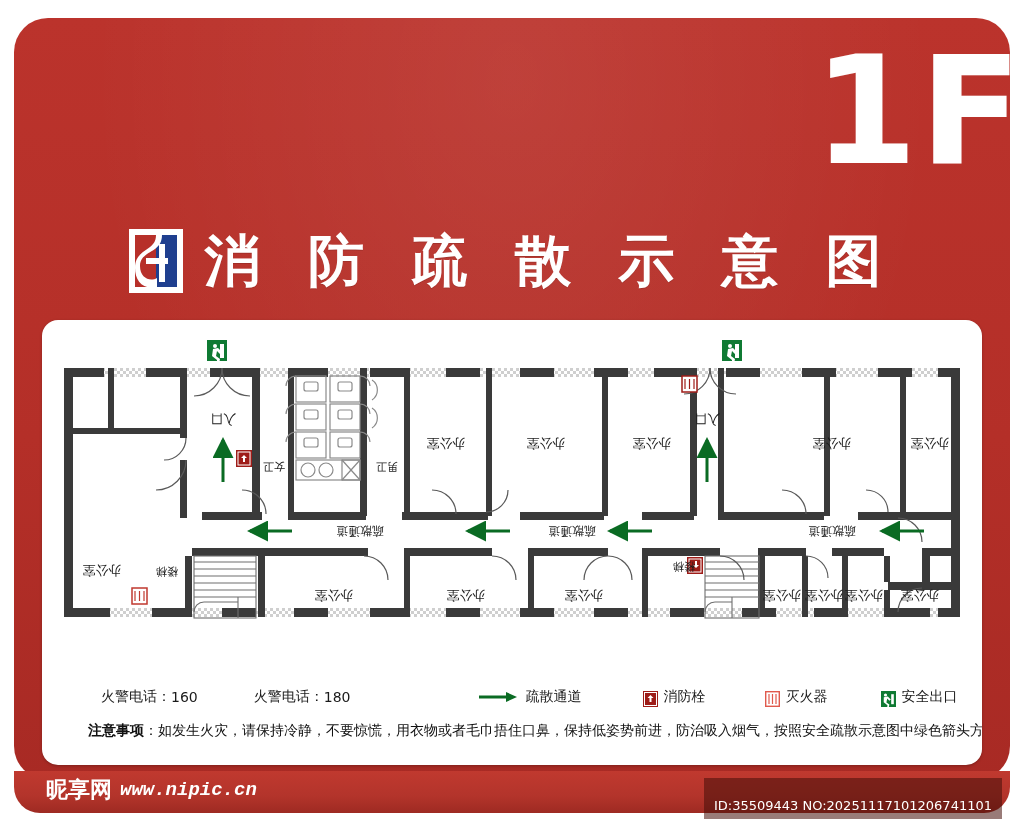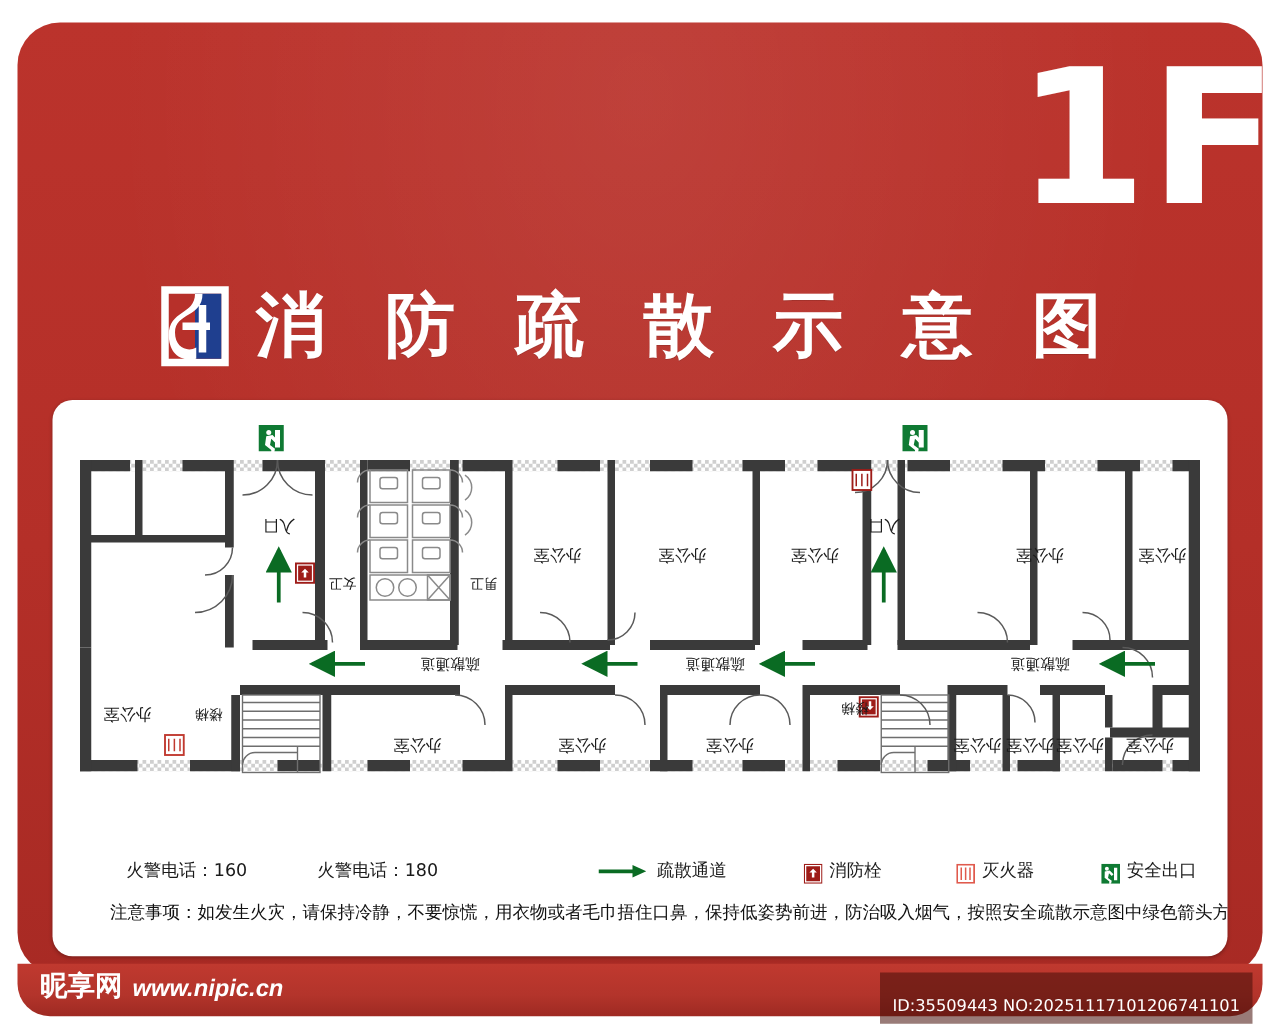--- a/index.html
+++ b/index.html
@@ -81,38 +81,38 @@
     display:inline-block;width:15px;height:16px;margin-right:5px;position:relative;top:2px;
   }
   .hydrant-icon svg,.exting-icon svg,.exit-icon svg{display:block;}
 
   
   .notes{
     position:absolute;left:46px;top:400px;width:870px;
     font-size:14px;color:#111;line-height:20px;white-space:nowrap;
     font-family:"DejaVu Sans","Liberation Sans",sans-serif;
   }
-  .notes b{font-weight:normal;}
+  .notes b{font-weight:bold;}
 
   
   .footer{
     position:absolute;left:14px;top:771px;width:996px;height:42px;
     background:linear-gradient(180deg,#c0392f 0%,#b3342b 60%,#9e2a22 100%);
     border-radius:0 0 26px 26px;
   }
   .wm-left{
-    position:absolute;left:18px;top:6px;display:flex;align-items:flex-end;gap:8px;
+    position:absolute;left:32px;top:6px;display:flex;align-items:center;gap:8px;
   }
   .wm-logo{
     color:#ffffff;font-weight:bold;font-size:22px;line-height:26px;
     font-family:"DejaVu Sans","Liberation Sans",sans-serif;letter-spacing:0px;
   }
   .wm-url{
     color:#ffffff;font-size:19px;font-style:italic;font-weight:bold;
-    font-family:Liberation Sans, sans-serif;
+    font-family:Liberation Mono, monospace;
   }
   .wm-id{
     position:absolute;right:8px;top:7px;
     background:rgba(70,14,10,.55);
     color:#ffffff;font-size:13px;line-height:20px;padding:18px 10px;
     font-family:"DejaVu Sans","Liberation Sans",sans-serif;
     white-space:nowrap;
   }
   
   .rot{transform-box:fill-box;transform-origin:center;transform:rotate(180deg);}

